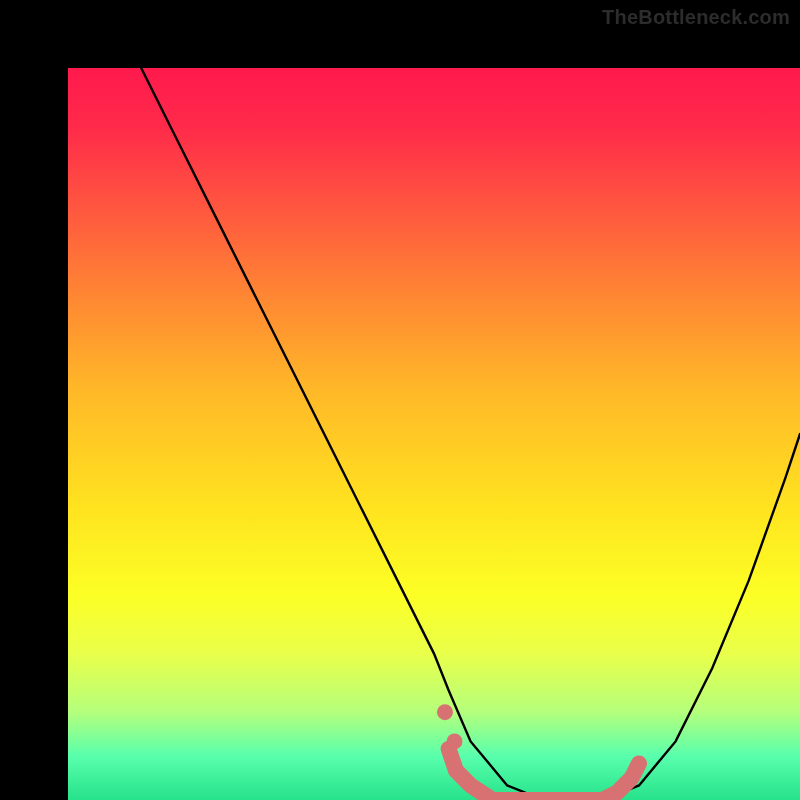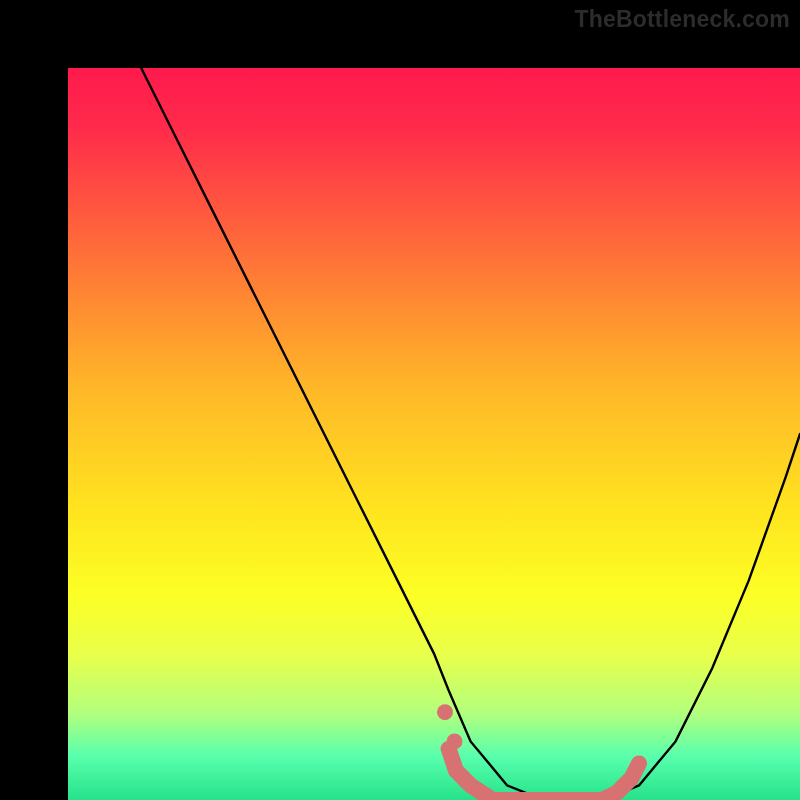--- a/index.html
+++ b/index.html
@@ -46,21 +46,21 @@
     top: 0;
     width: 732px;
     height: 732px;
     overflow: visible;
   }
   .watermark {
     position: absolute;
     top: 6px;
     right: 10px;
     color: #2c2c2c;
-    font-size: 23px;
+    font-size: 20px;
     font-weight: 600;
     letter-spacing: 0.2px;
     user-select: none;
   }
 </style>
 </head>
 <body>
 
 <div class="frame">
   <div class="plot">

